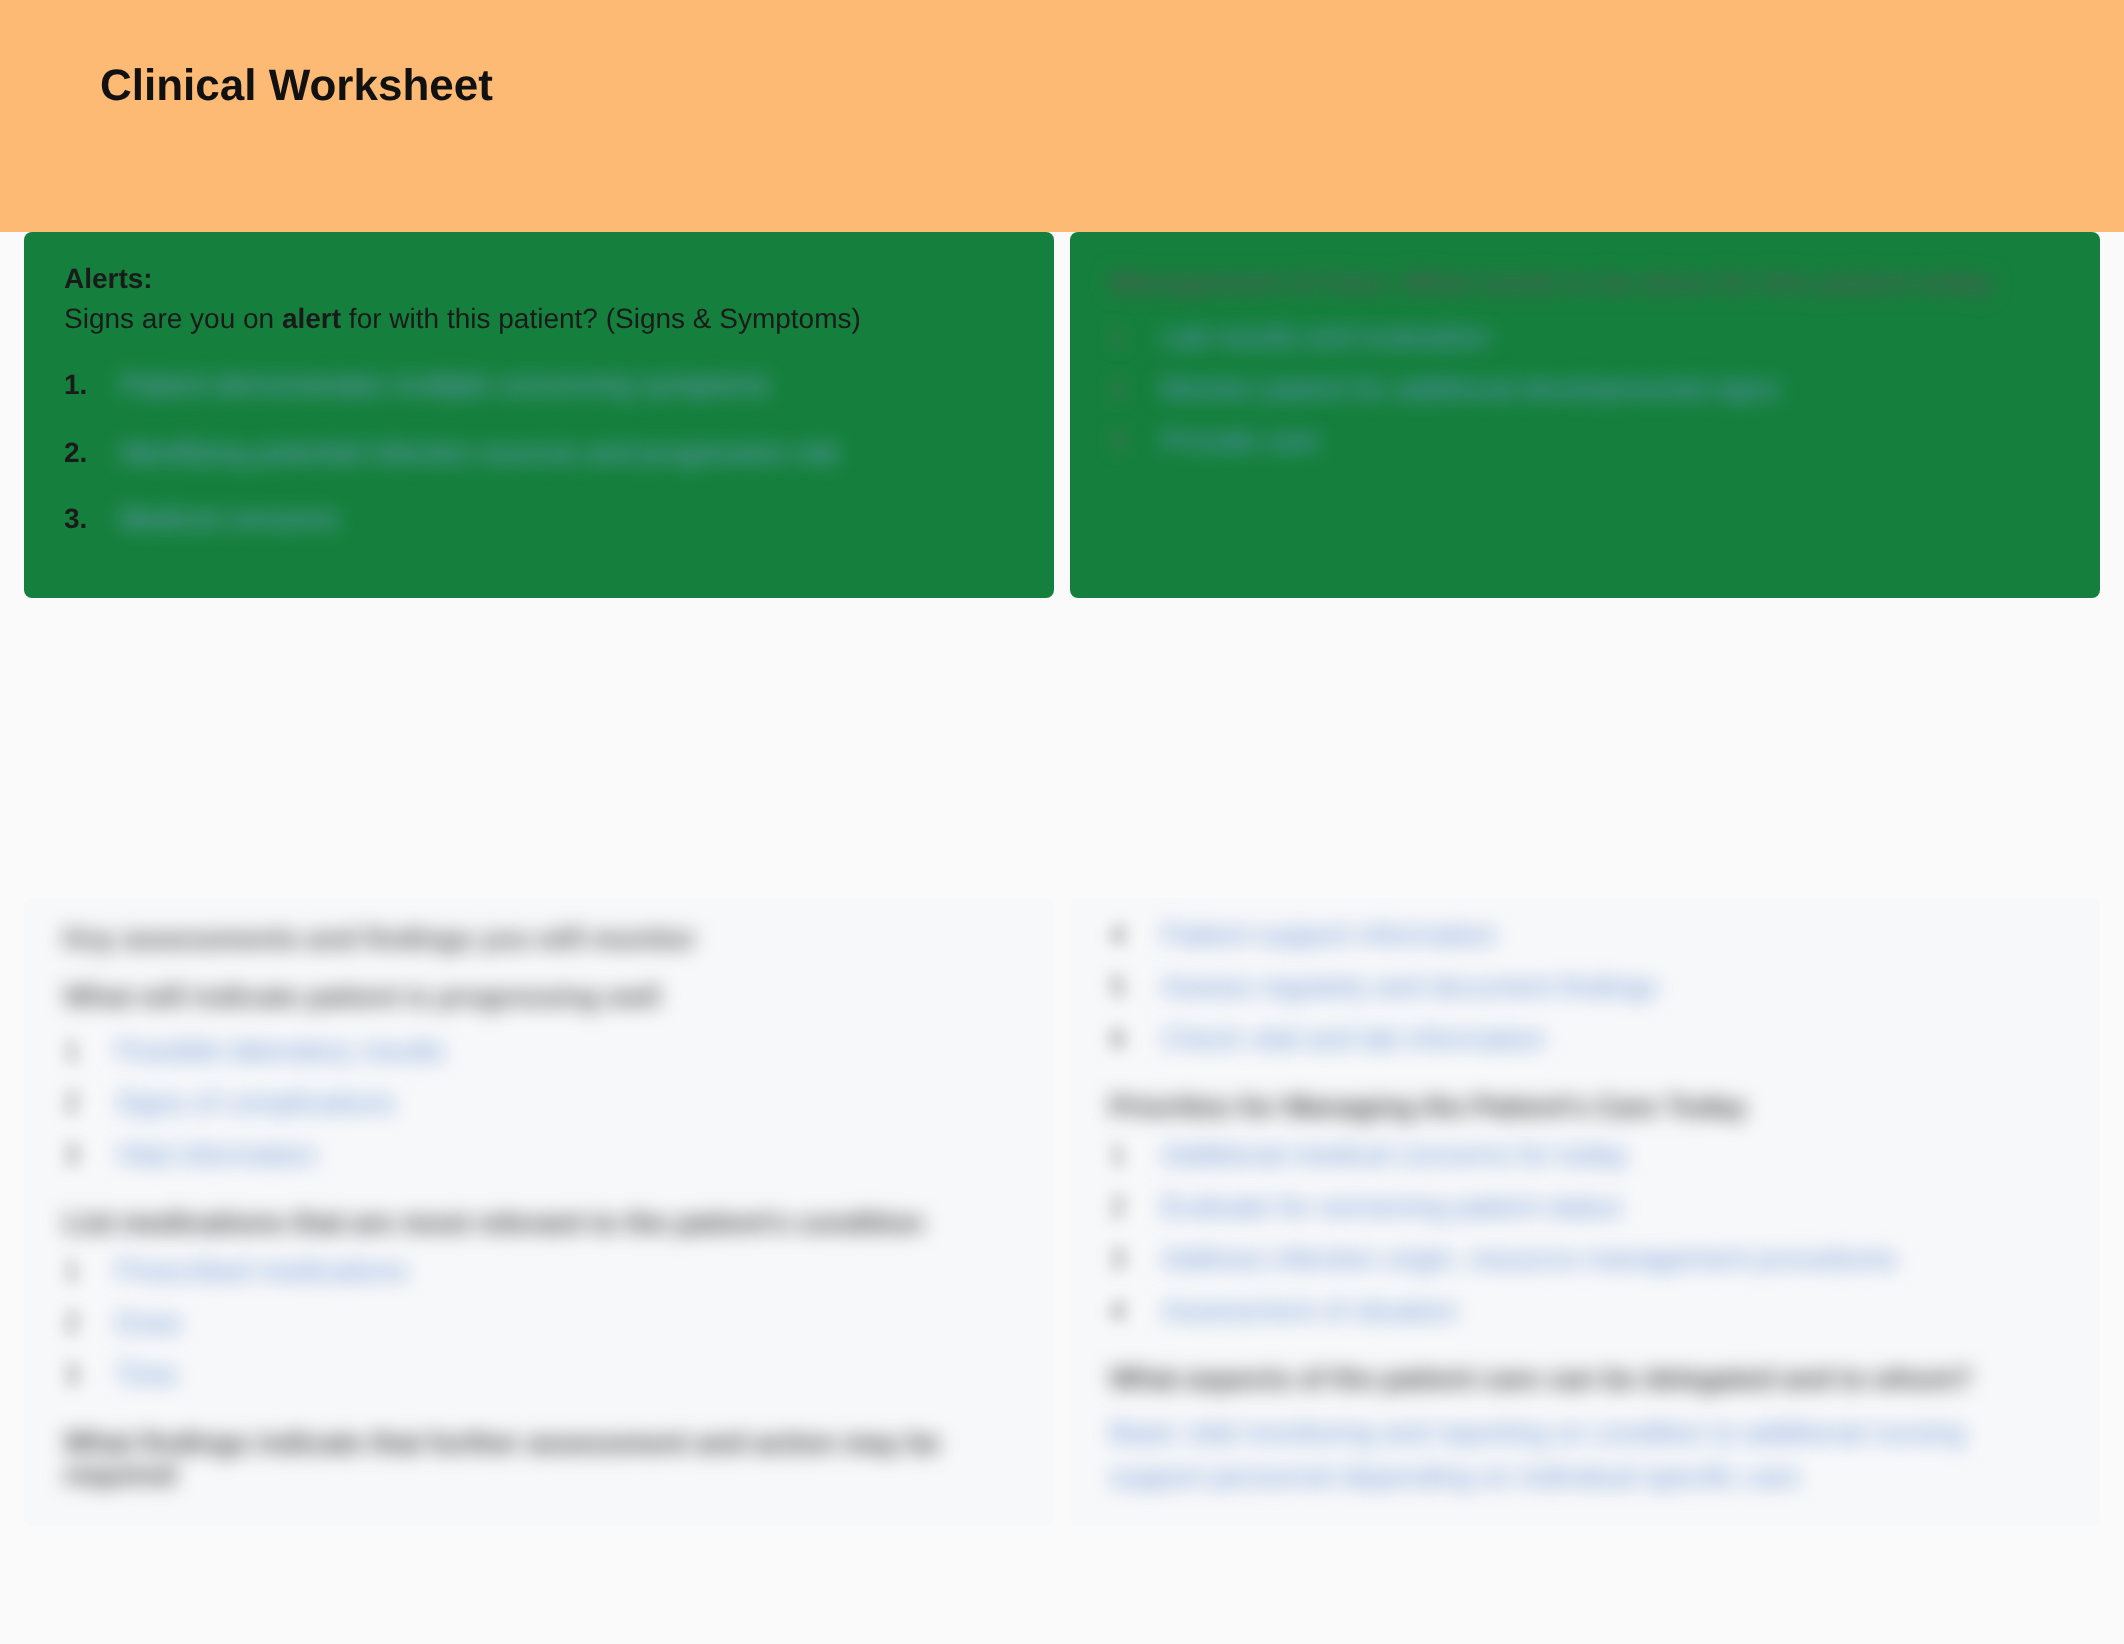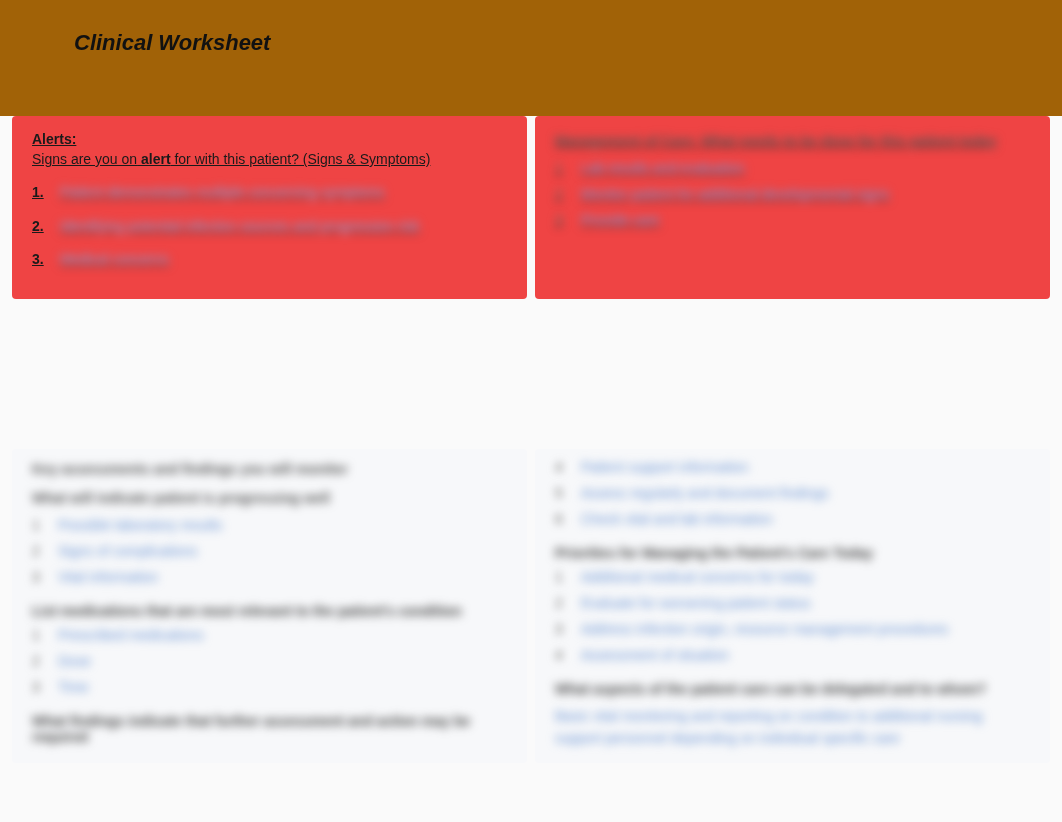--- a/index.html
+++ b/index.html
@@ -9,41 +9,39 @@
     }
     body {
       font-family: 'Segoe UI', Arial, sans-serif;
       background: #fafafa;
       width: 1062px;
       height: 822px;
       overflow: hidden;
       color: #1a1a1a;
     }
     .header {
-      padding: 30px 50px 60px 74px;
-      background: #a16207;
-      font-style: italic;
+      padding: 30px 50px 60px 50px;
+      background: #fdba74;
     }
     .header h1 {
       font-size: 22px;
       font-weight: 700;
       color: #111;
     }
     .content-wrapper {
       display: flex;
       gap: 0;
       padding: 0 8px;
     }
     .column {
       flex: 1;
-      background: #ef4444;
+      background: #15803d;
       padding: 15px 20px;
       border-radius: 4px;
       margin: 0 4px;
-      text-decoration: underline;
     }
     .section-label {
       font-size: 14px;
       font-weight: 700;
       color: #1a1a1a;
       margin-bottom: 4px;
     }
     .prompt-text {
       font-size: 14px;
       color: #1a1a1a;

